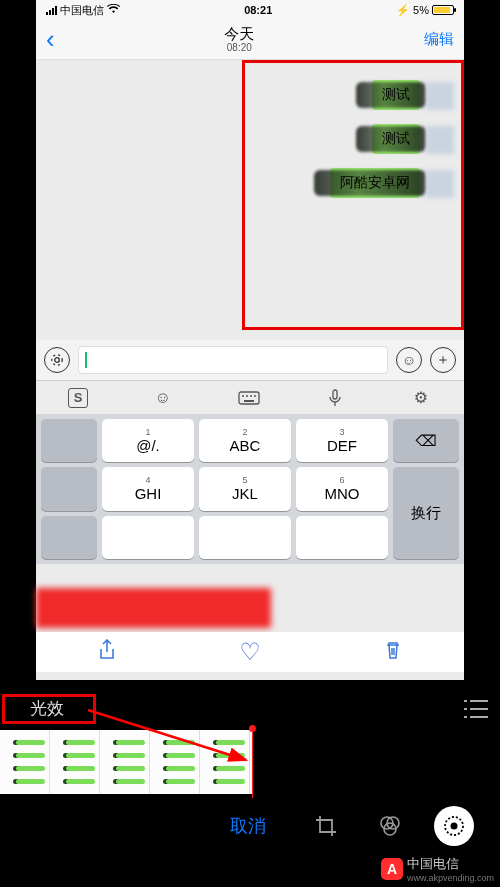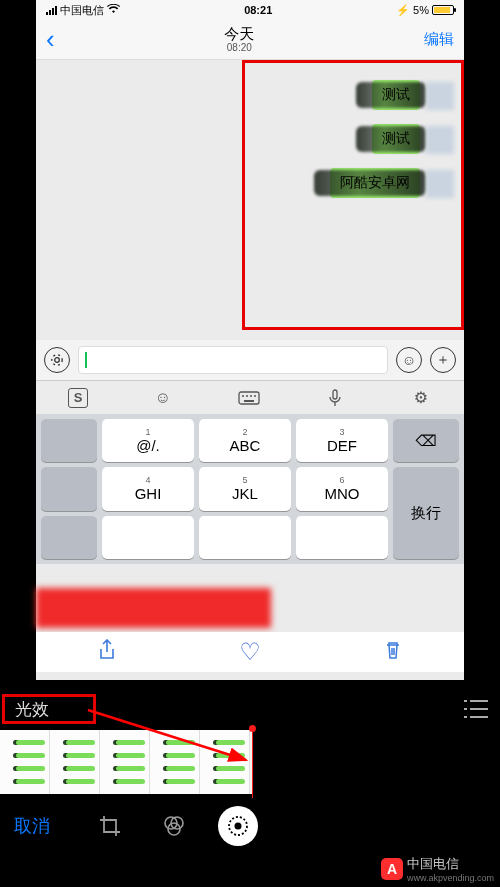--- a/index.html
+++ b/index.html
@@ -128,21 +128,21 @@
     background:#fff; display:flex; justify-content:space-around; align-items:center;
     font-size:20px; color:#4a6fd8;
   }
   .sharerow .trash{ color:#3b7bdc;}
   
   .fxlabel{
     position:absolute; left:2px; top:694px;
     width:94px; height:30px;
     border:3px solid #e60000;
     color:#ddd; font-size:17px;
-    display:flex; align-items:center; padding-left:10px;
+    display:flex; padding-left:25px;
   }
   .menuicon{
     position:absolute; right:12px; top:700px;
     width:24px; height:18px;
     display:flex; flex-direction:column; justify-content:space-between;
   }
   .menuicon i{
     height:2px;
     background:linear-gradient(90deg,#aaa 0 3px, transparent 3px 6px, #aaa 6px);
   }
@@ -174,20 +174,21 @@
     left:86px; top:700px;
     width:190px; height:90px;
     pointer-events:none;
   }
   
   .bottombar{
     position:absolute; left:0; right:0; bottom:36px; height:50px;
     display:flex; align-items:center;
     padding:0 14px;
     background:#000;
+    justify-content:flex-end;
   }
   .bottombar .cancel{ color:#0b78ff; font-size:18px; margin-right:28px;}
   .bottombar .tool{
     width:40px;height:40px; margin:0 12px;
     display:flex;align-items:center;justify-content:center;
     color:#9a9a9a; font-size:20px;
   }
   .bottombar .tool.active{ background:#fff; border-radius:50%; color:#000;}
   
   .watermark{

